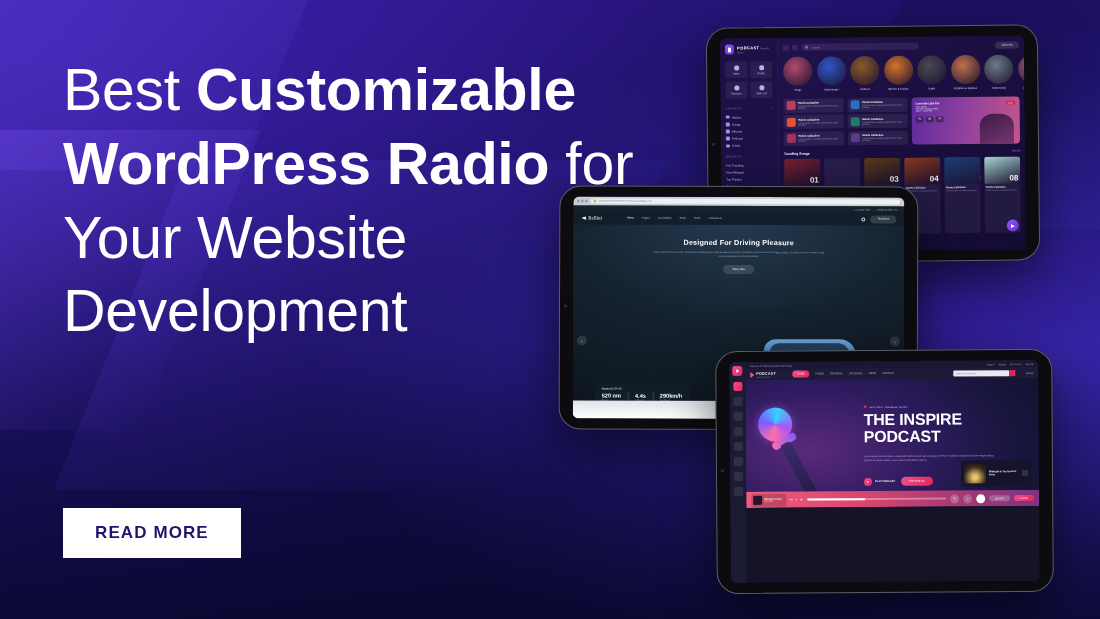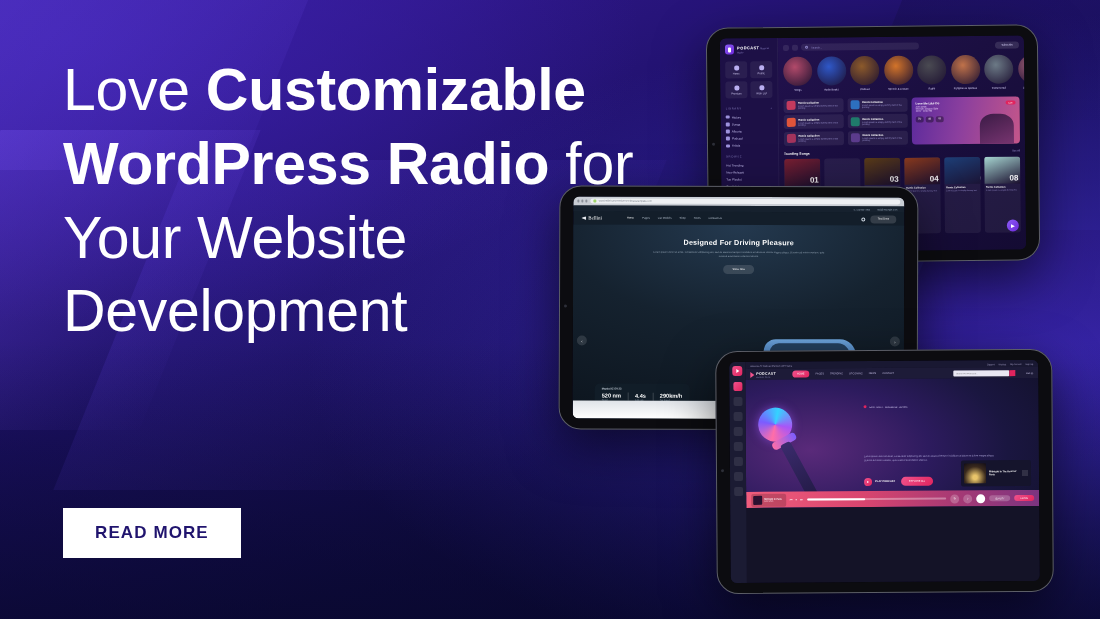--- a/index.html
+++ b/index.html
@@ -288,21 +288,21 @@
 <div id="stage">
   <div class="bg-base"></div>
   <div class="bg-shape sh1"></div>
   <div class="bg-shape sh2"></div>
   <div class="bg-shape sh3"></div>
   <div class="bg-shape sh4"></div>
   <div class="bg-shape sh5"></div>
   <div class="vign"></div>
 
   <div class="copy">
-    <h1 class="headline" id="headline"><span>Love </span><b>Customizable WordPress Radio </b><span>for Your Website Development</span></h1>
+    <h1 class="headline" id="headline"><span>Best </span><b>Customizable WordPress Radio </b><span>for Your Website Development</span></h1>
   </div>
   <button class="readmore">READ MORE</button>
 
   <div class="tablet" id="tabA">
     <div class="cam"></div>
     <div class="screen">
       <div class="dash">
 
         <div class="dash-side">
           <div class="logo-row">
@@ -641,20 +641,24 @@
           <div class="pod-hero">
             <div class="mic">
               <span class="head"></span>
                 <span class="ring"></span>
                 <span class="stem"></span>
             </div>
             <span class="hero-tags">
               <i></i>
               <span>ECO · HOST · Motivational · 28 Mins</span>
             </span>
+            <h2>
+              <span>THE INSPIRE</span><br>
+              <span>PODCAST</span>
+            </h2>
             <p>Lorem ipsum dolor sit amet, consectetur adipiscing elit, sed do eiusmod tempor incididunt ut labore et dolore magna aliqua. Ut enim ad minim veniam, quis nostrud exercitation ullamco.</p>
             <div class="pod-cta">
               <span class="pl">
                 <i>
                     <u></u>
                   </i>
                 <span>PLAY PODCAST</span>
               </span>
               <span class="ex">EXPLORE ALL</span>
             </div>

